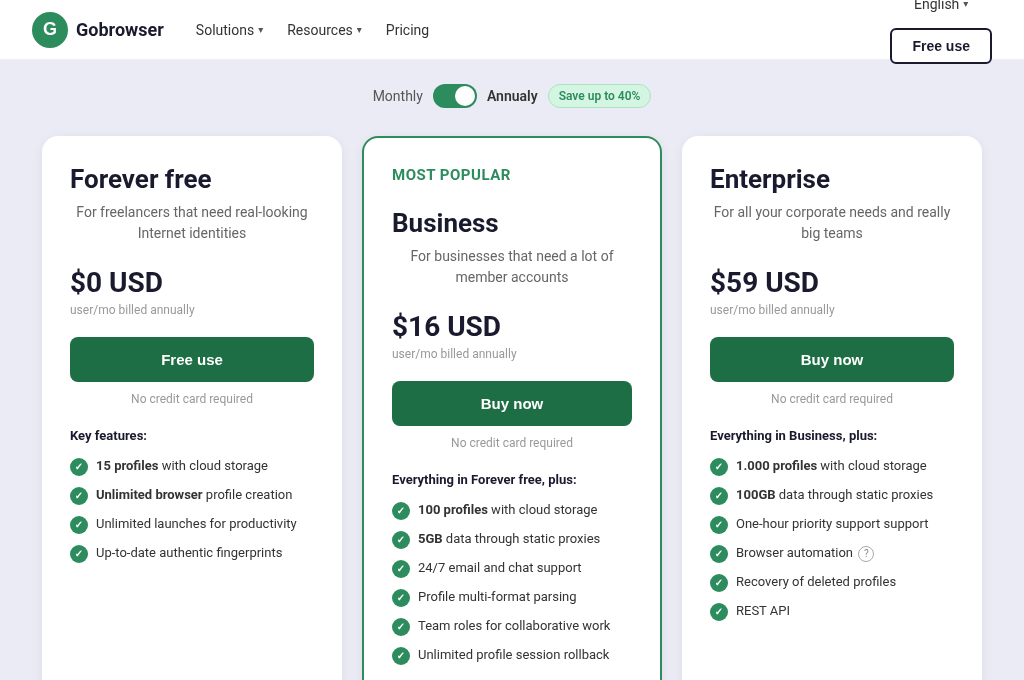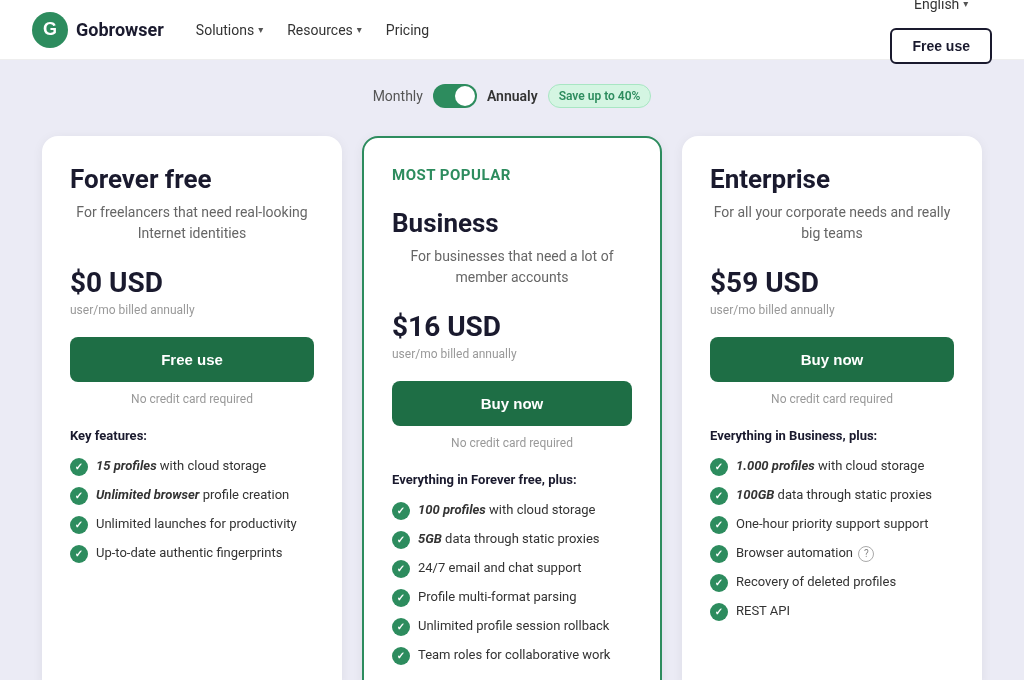--- a/index.html
+++ b/index.html
@@ -219,21 +219,20 @@
       margin-top: 1px;
     }
     .check-icon::after {
       content: '✓';
       color: #fff;
       font-size: 10px;
       font-weight: 700;
     }
     .feature-bold {
       font-weight: 700;
-      font-style: italic;
     }
     .help-icon {
       display: inline-flex;
       align-items: center;
       justify-content: center;
       width: 16px;
       height: 16px;
       border-radius: 50%;
       border: 1px solid #aaa;
       font-size: 10px;
@@ -341,25 +340,25 @@
         <li class="feature-item">
           <span class="check-icon"></span>
           <span>24/7 email and chat support</span>
         </li>
         <li class="feature-item">
           <span class="check-icon"></span>
           <span>Profile multi-format parsing</span>
         </li>
         <li class="feature-item">
           <span class="check-icon"></span>
+          <span>Team roles for collaborative work</span>
+        </li>
+        <li class="feature-item">
+          <span class="check-icon"></span>
           <span>Unlimited profile session rollback</span>
-        </li>
-        <li class="feature-item">
-          <span class="check-icon"></span>
-          <span>Team roles for collaborative work</span>
         </li>
       </ul>
     </div>
 
     <div class="card">
       <div class="card-title">Enterprise</div>
       <div class="card-desc">For all your corporate needs and really big teams</div>
       <div class="card-price">$59 USD</div>
       <div class="card-billing">user/mo billed annually</div>
       <button class="card-btn">Buy now</button>

